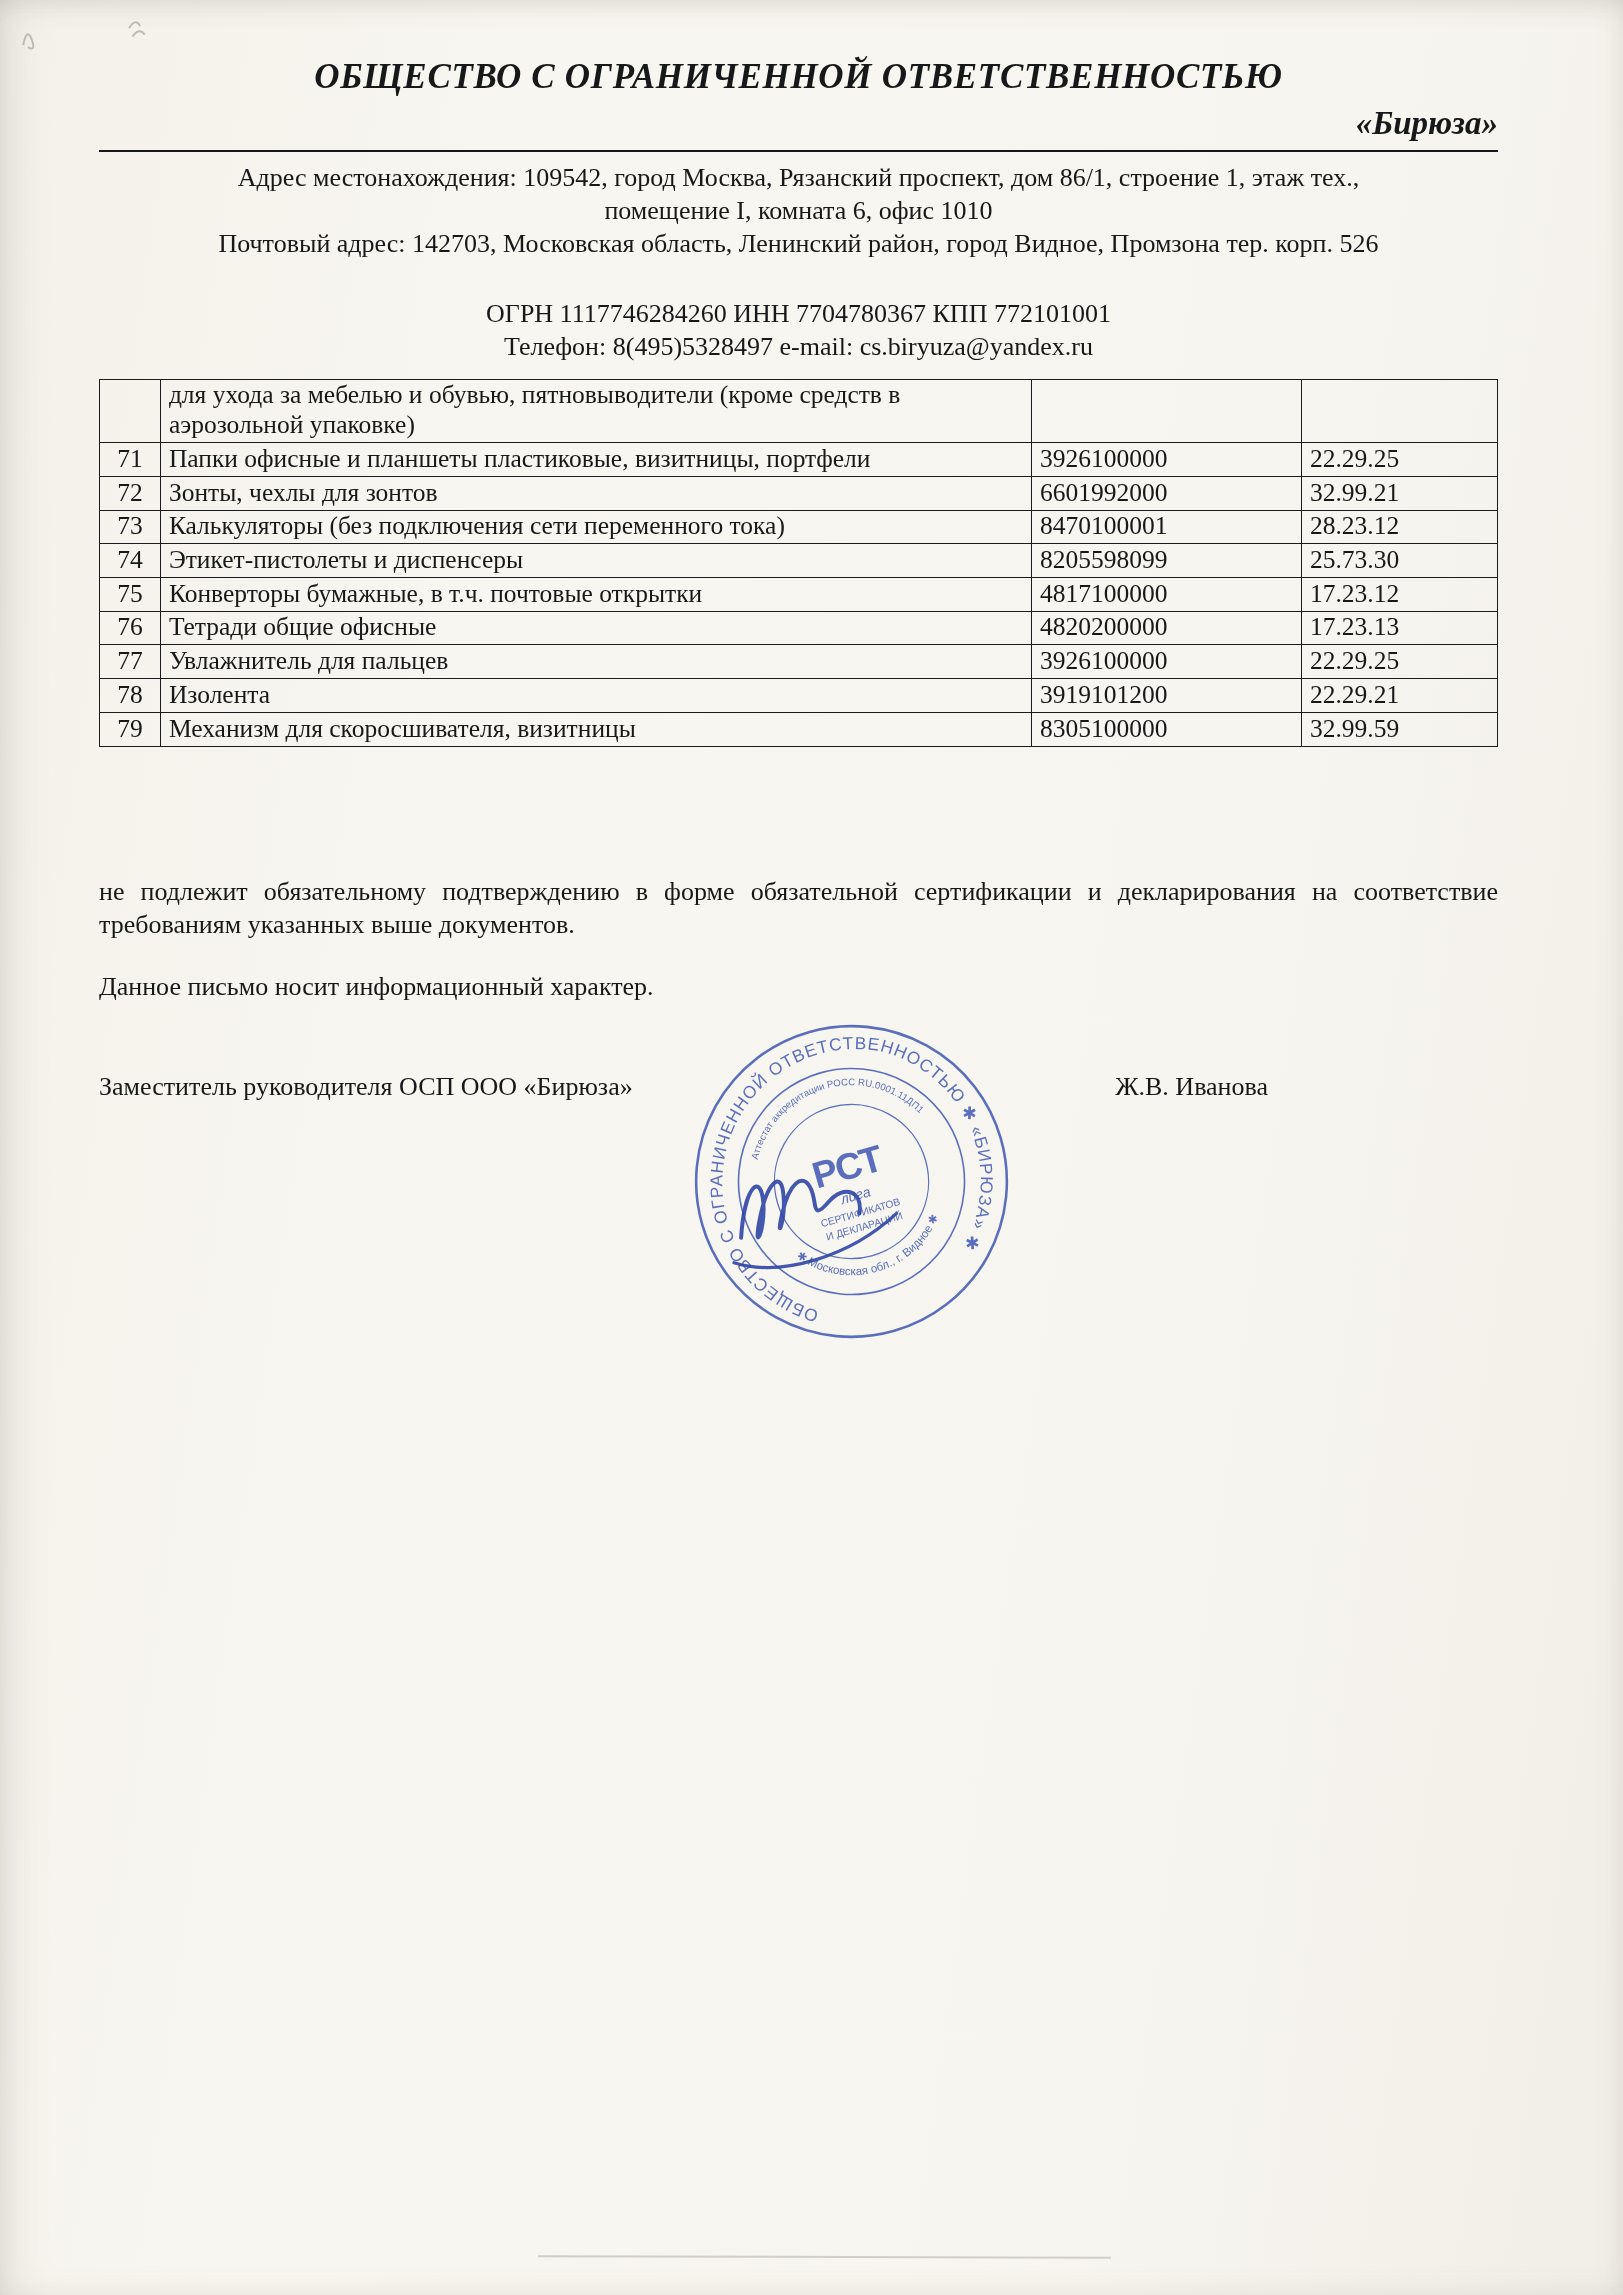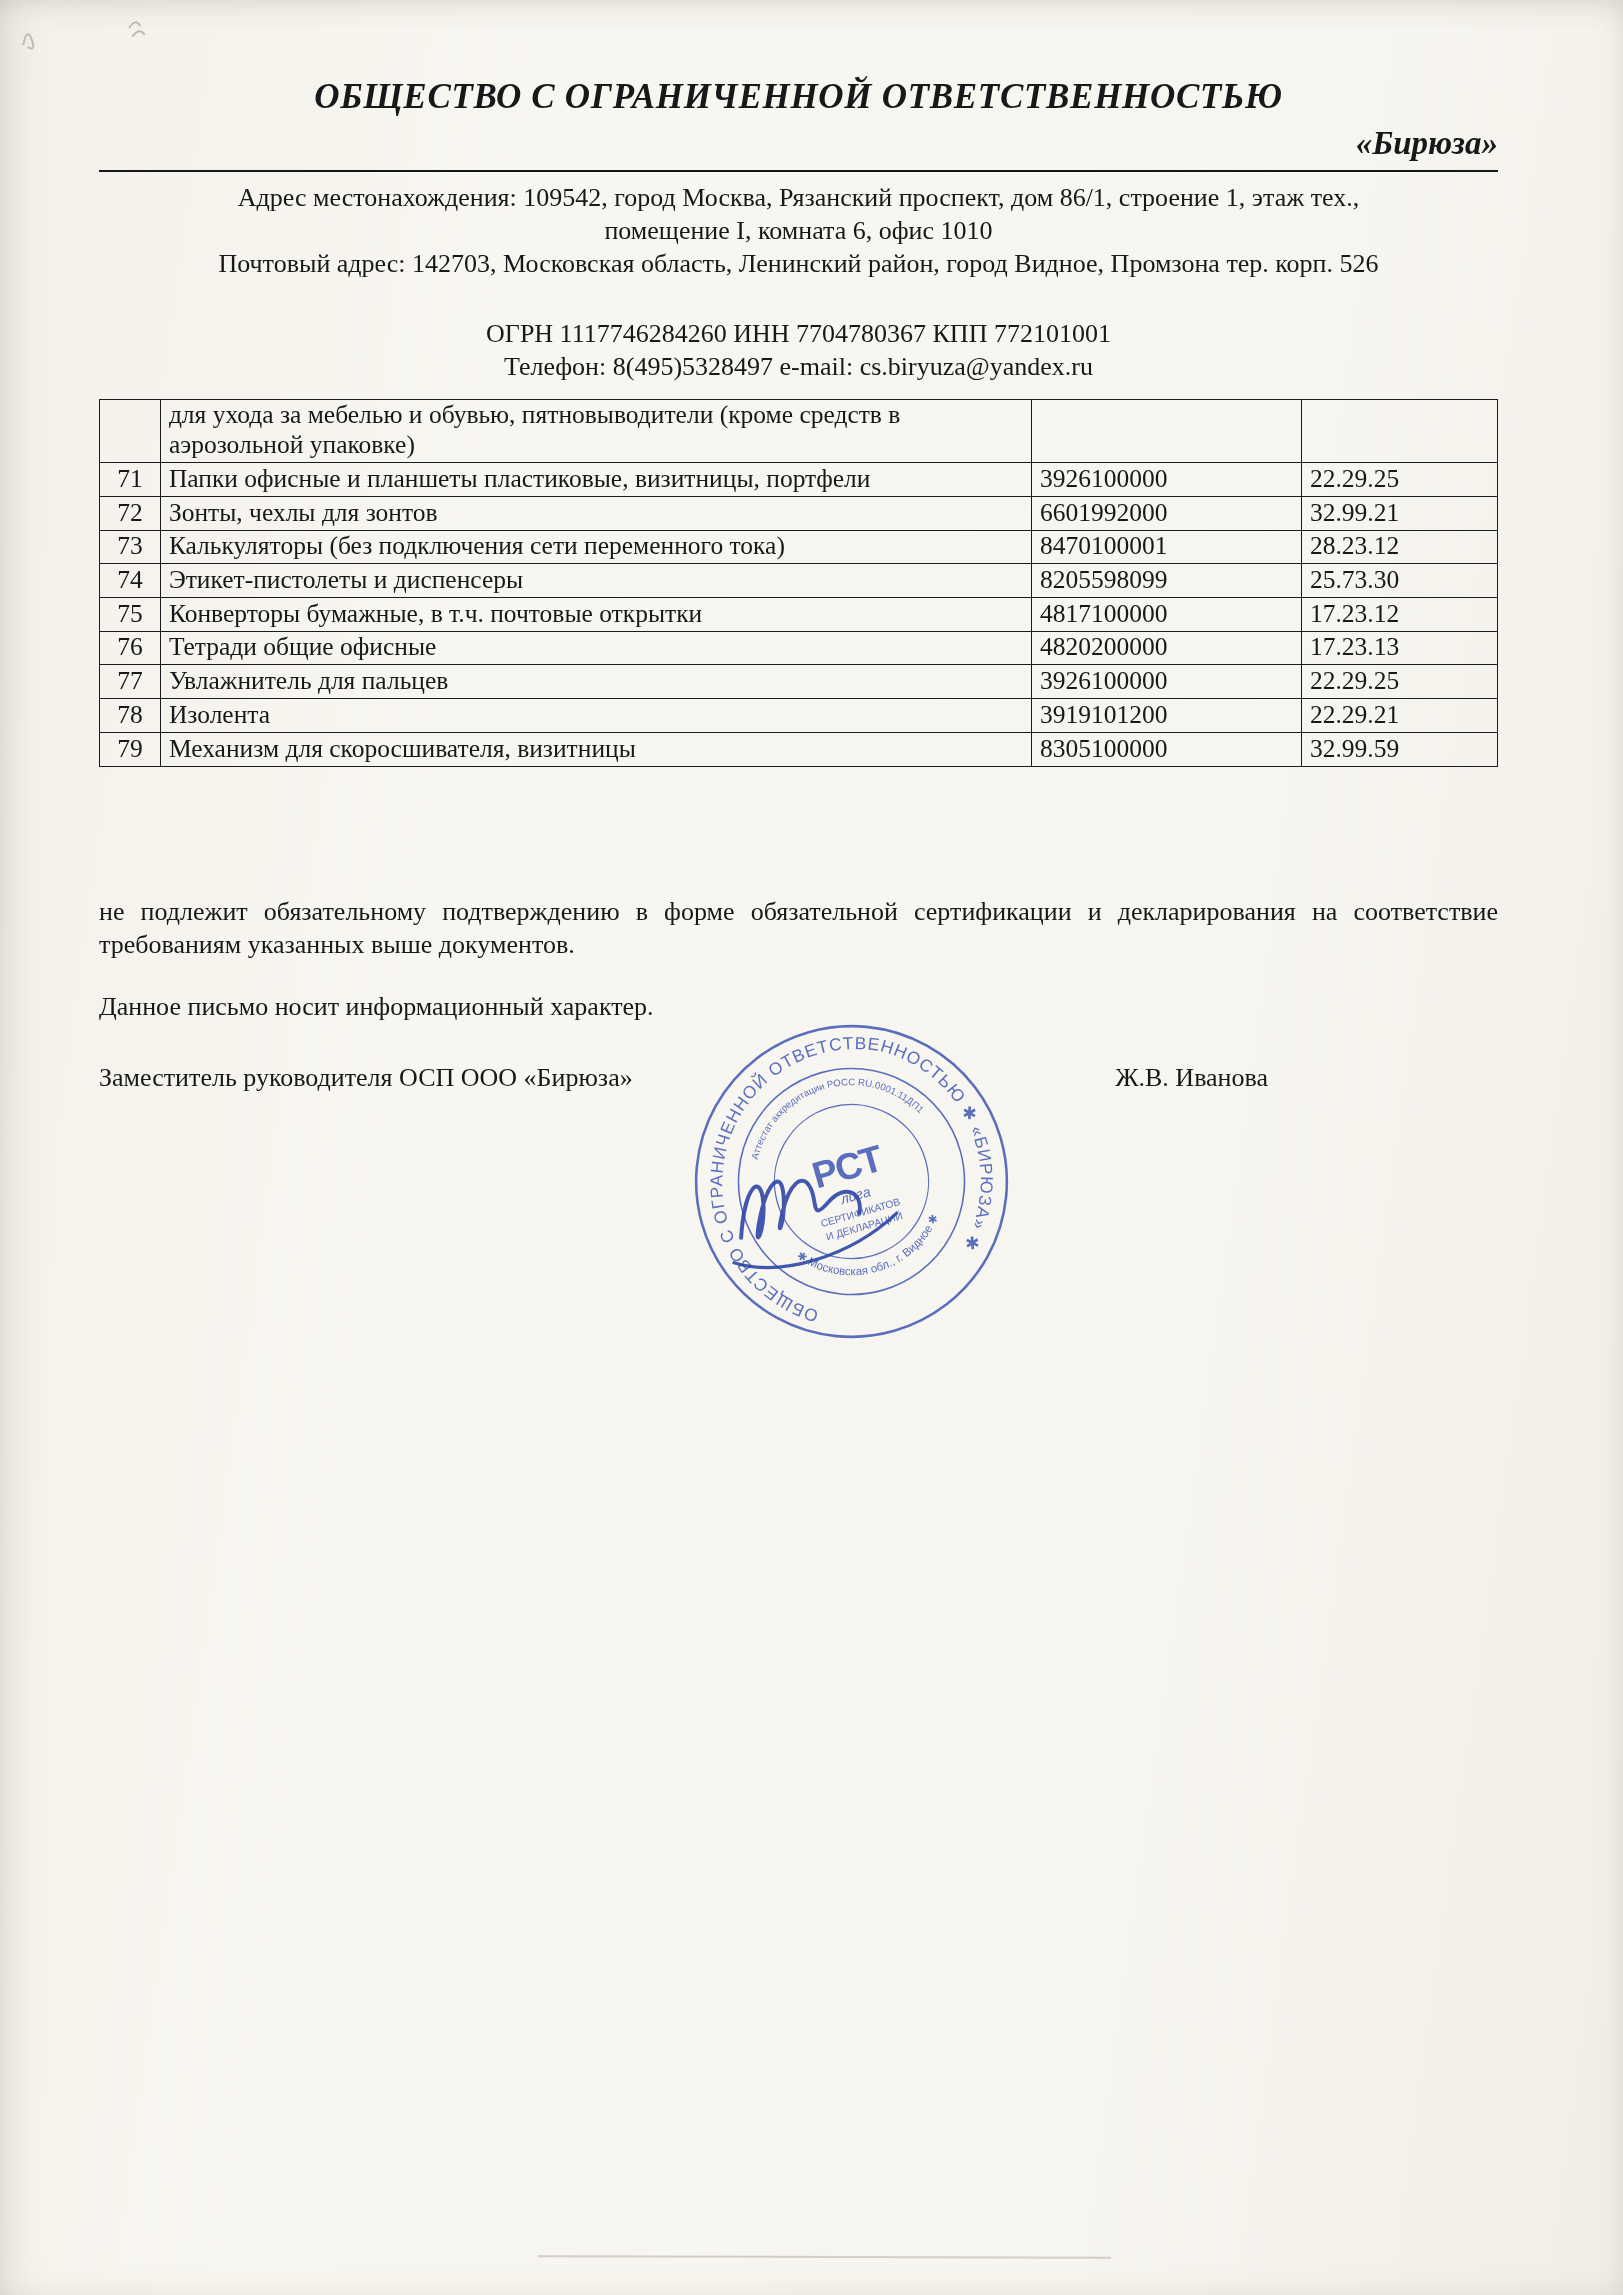--- a/index.html
+++ b/index.html
@@ -11,21 +11,21 @@
     position:relative;
   }
   .page {
     position:absolute; inset:0;
     background:linear-gradient(98deg,#f3f1ea 0%,#f8f6f0 28%,#f7f5ef 72%,#f0eee7 100%);
     box-shadow: inset 19.6px 0 52px -25px rgba(110,105,90,.30),
                 inset -13px 0 36px -21px rgba(110,105,90,.18),
                 inset 0 14.4px 33px -19.6px rgba(110,105,90,.18);
     overflow:hidden;
   }
-  .content { position:relative; z-index:1; padding:77px 125px 0 99px; }
+  .content { position:relative; z-index:1; padding:57px 125px 0 99px; }
 
   .org-type { text-align:center; font-size:35px; font-weight:bold; font-style:italic; letter-spacing:0.7px; }
   .org-name { text-align:right; font-size:33px; font-weight:bold; font-style:italic; margin-top:7.9px; }
   .rule { border:none; border-top:2.6px solid #15161a; margin-top:7.9px; }
 
   .addr { text-align:center; font-size:26px; line-height:33px; }
   .addr-first { margin-top:9.2px; }
   .reg { text-align:center; font-size:26px; line-height:33px; }
   .reg-first { margin-top:37px; }
 
@@ -41,21 +41,21 @@
   td.c-num { text-align:center; padding:0.7px 2.6px 2px; }
 
   .paragraphs { font-size:26px; line-height:33px; }
   .paragraphs p { text-align:justify; }
   .p1 { margin-top:128px; }
   .p2 { margin-top:30px; }
   .p3 { margin-top:29px; text-align:left !important; }
 
   .sign-row {
     display:flex; justify-content:space-between; align-items:baseline;
-    font-size:26px; margin-top:40px; padding-right:230px;
+    font-size:26px; margin-top:69px; padding-right:230px;
   }
 
   .stamp-wrap { position:absolute; left:691px; top:1021px; width:321px; height:321px; z-index:5; opacity:.84; }
   .signature-wrap { position:absolute; left:703px; top:1115px; width:236px; height:177px; z-index:6; opacity:.9; }
   .stamp-text { font-family:"Liberation Sans","DejaVu Sans",sans-serif; }
 
   .pencil { position:absolute; left:14.4px; top:10.5px; z-index:2; opacity:.7; }
   .scan-line {
     position:absolute; left:538px; top:2256px; width:573px; height:2px;
     background:rgba(95,92,84,.25); z-index:2; transform:rotate(.15deg);

